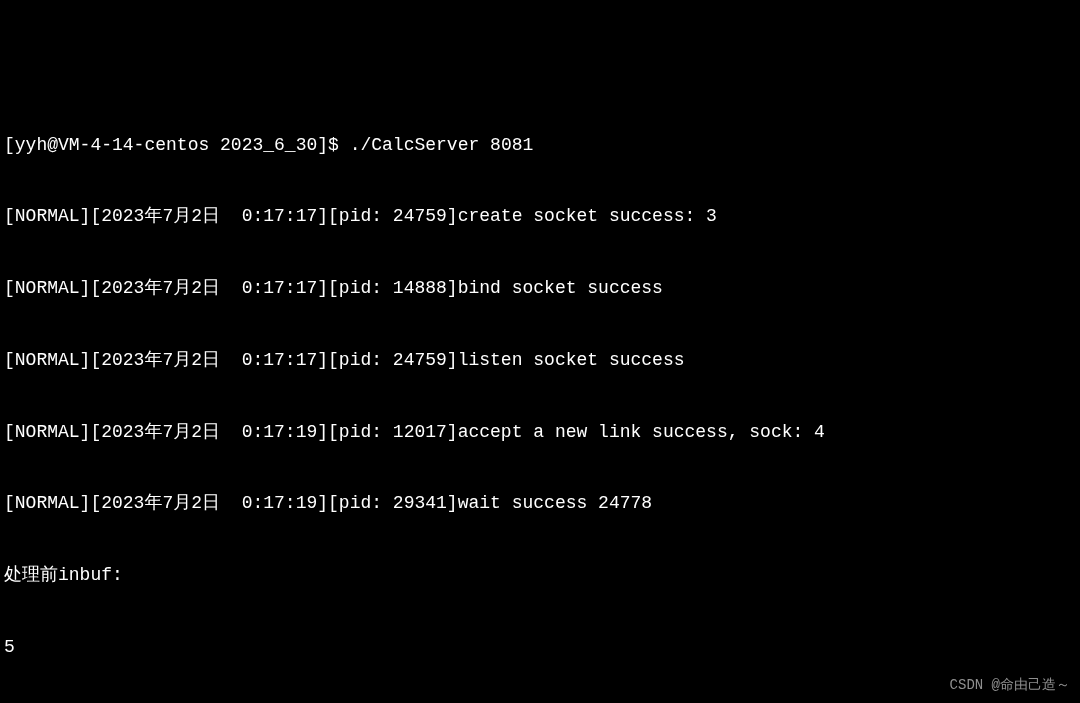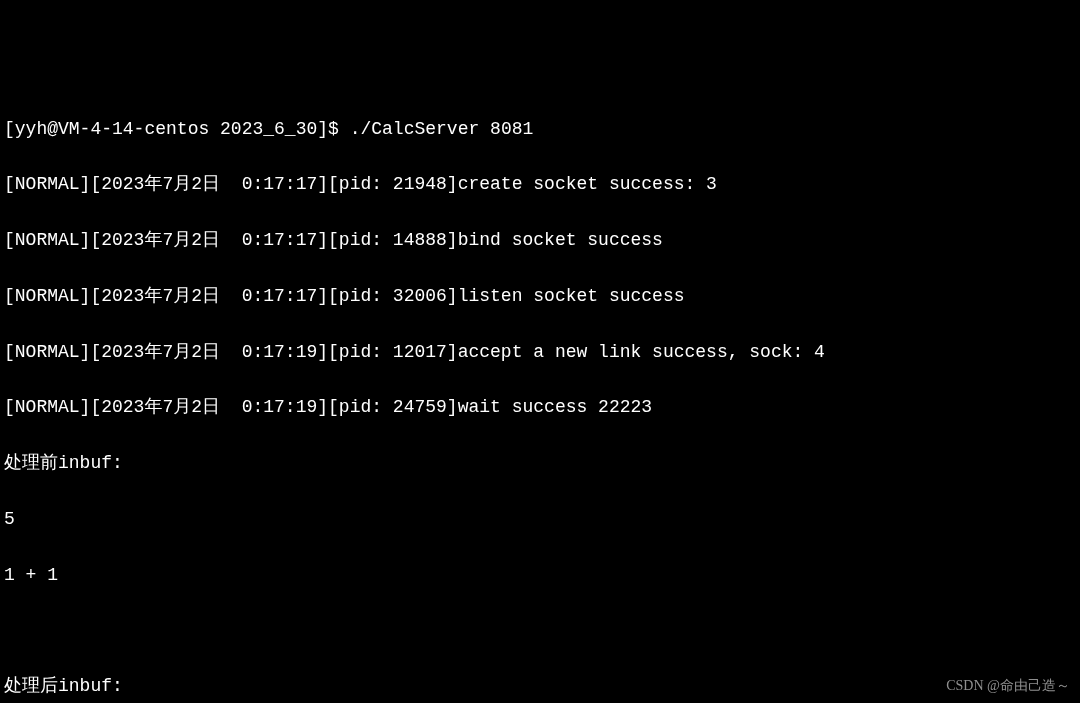--- a/index.html
+++ b/index.html
@@ -12,42 +12,43 @@
       line-height: 1.55;
       white-space: pre;
       width: 1080px;
       height: 703px;
       box-sizing: border-box;
       position: relative;
       overflow: hidden;
     }
     .terminal-line {
       white-space: pre;
+      margin-top: 16px;
     }
     .watermark {
       position: absolute;
       bottom: 6px;
       right: 10px;
       color: #a9a9a9;
-      font-family: Liberation Serif, serif;
+      font-family: Liberation Mono, monospace;
       font-size: 14px;
       opacity: 0.85;
     }
   </style>
 </head>
 <body>
 
 
 
 <div class="terminal-line" data-name="prompt-line">[yyh@VM-4-14-centos 2023_6_30]$ ./CalcServer 8081</div>
-<div class="terminal-line" data-name="log-line">[NORMAL][2023年7月2日  0:17:17][pid: 21948]create socket success: 3</div>
+<div class="terminal-line" data-name="log-line">[NORMAL][2023年7月2日  0:17:17][pid: 24759]create socket success: 3</div>
 <div class="terminal-line" data-name="log-line">[NORMAL][2023年7月2日  0:17:17][pid: 14888]bind socket success</div>
-<div class="terminal-line" data-name="log-line">[NORMAL][2023年7月2日  0:17:17][pid: 32006]listen socket success</div>
+<div class="terminal-line" data-name="log-line">[NORMAL][2023年7月2日  0:17:17][pid: 24759]listen socket success</div>
 <div class="terminal-line" data-name="log-line">[NORMAL][2023年7月2日  0:17:19][pid: 12017]accept a new link success, sock: 4</div>
-<div class="terminal-line" data-name="log-line">[NORMAL][2023年7月2日  0:17:19][pid: 24759]wait success 22223</div>
+<div class="terminal-line" data-name="log-line">[NORMAL][2023年7月2日  0:17:19][pid: 29341]wait success 24778</div>
 <div class="terminal-line" data-name="output-line">处理前inbuf:</div>
 <div class="terminal-line" data-name="output-line">5</div>
 <div class="terminal-line" data-name="output-line">1 + 1</div>
 <div class="terminal-line" data-name="output-line"> </div>
 <div class="terminal-line" data-name="output-line">处理后inbuf:</div>
 
 
 
 
 

